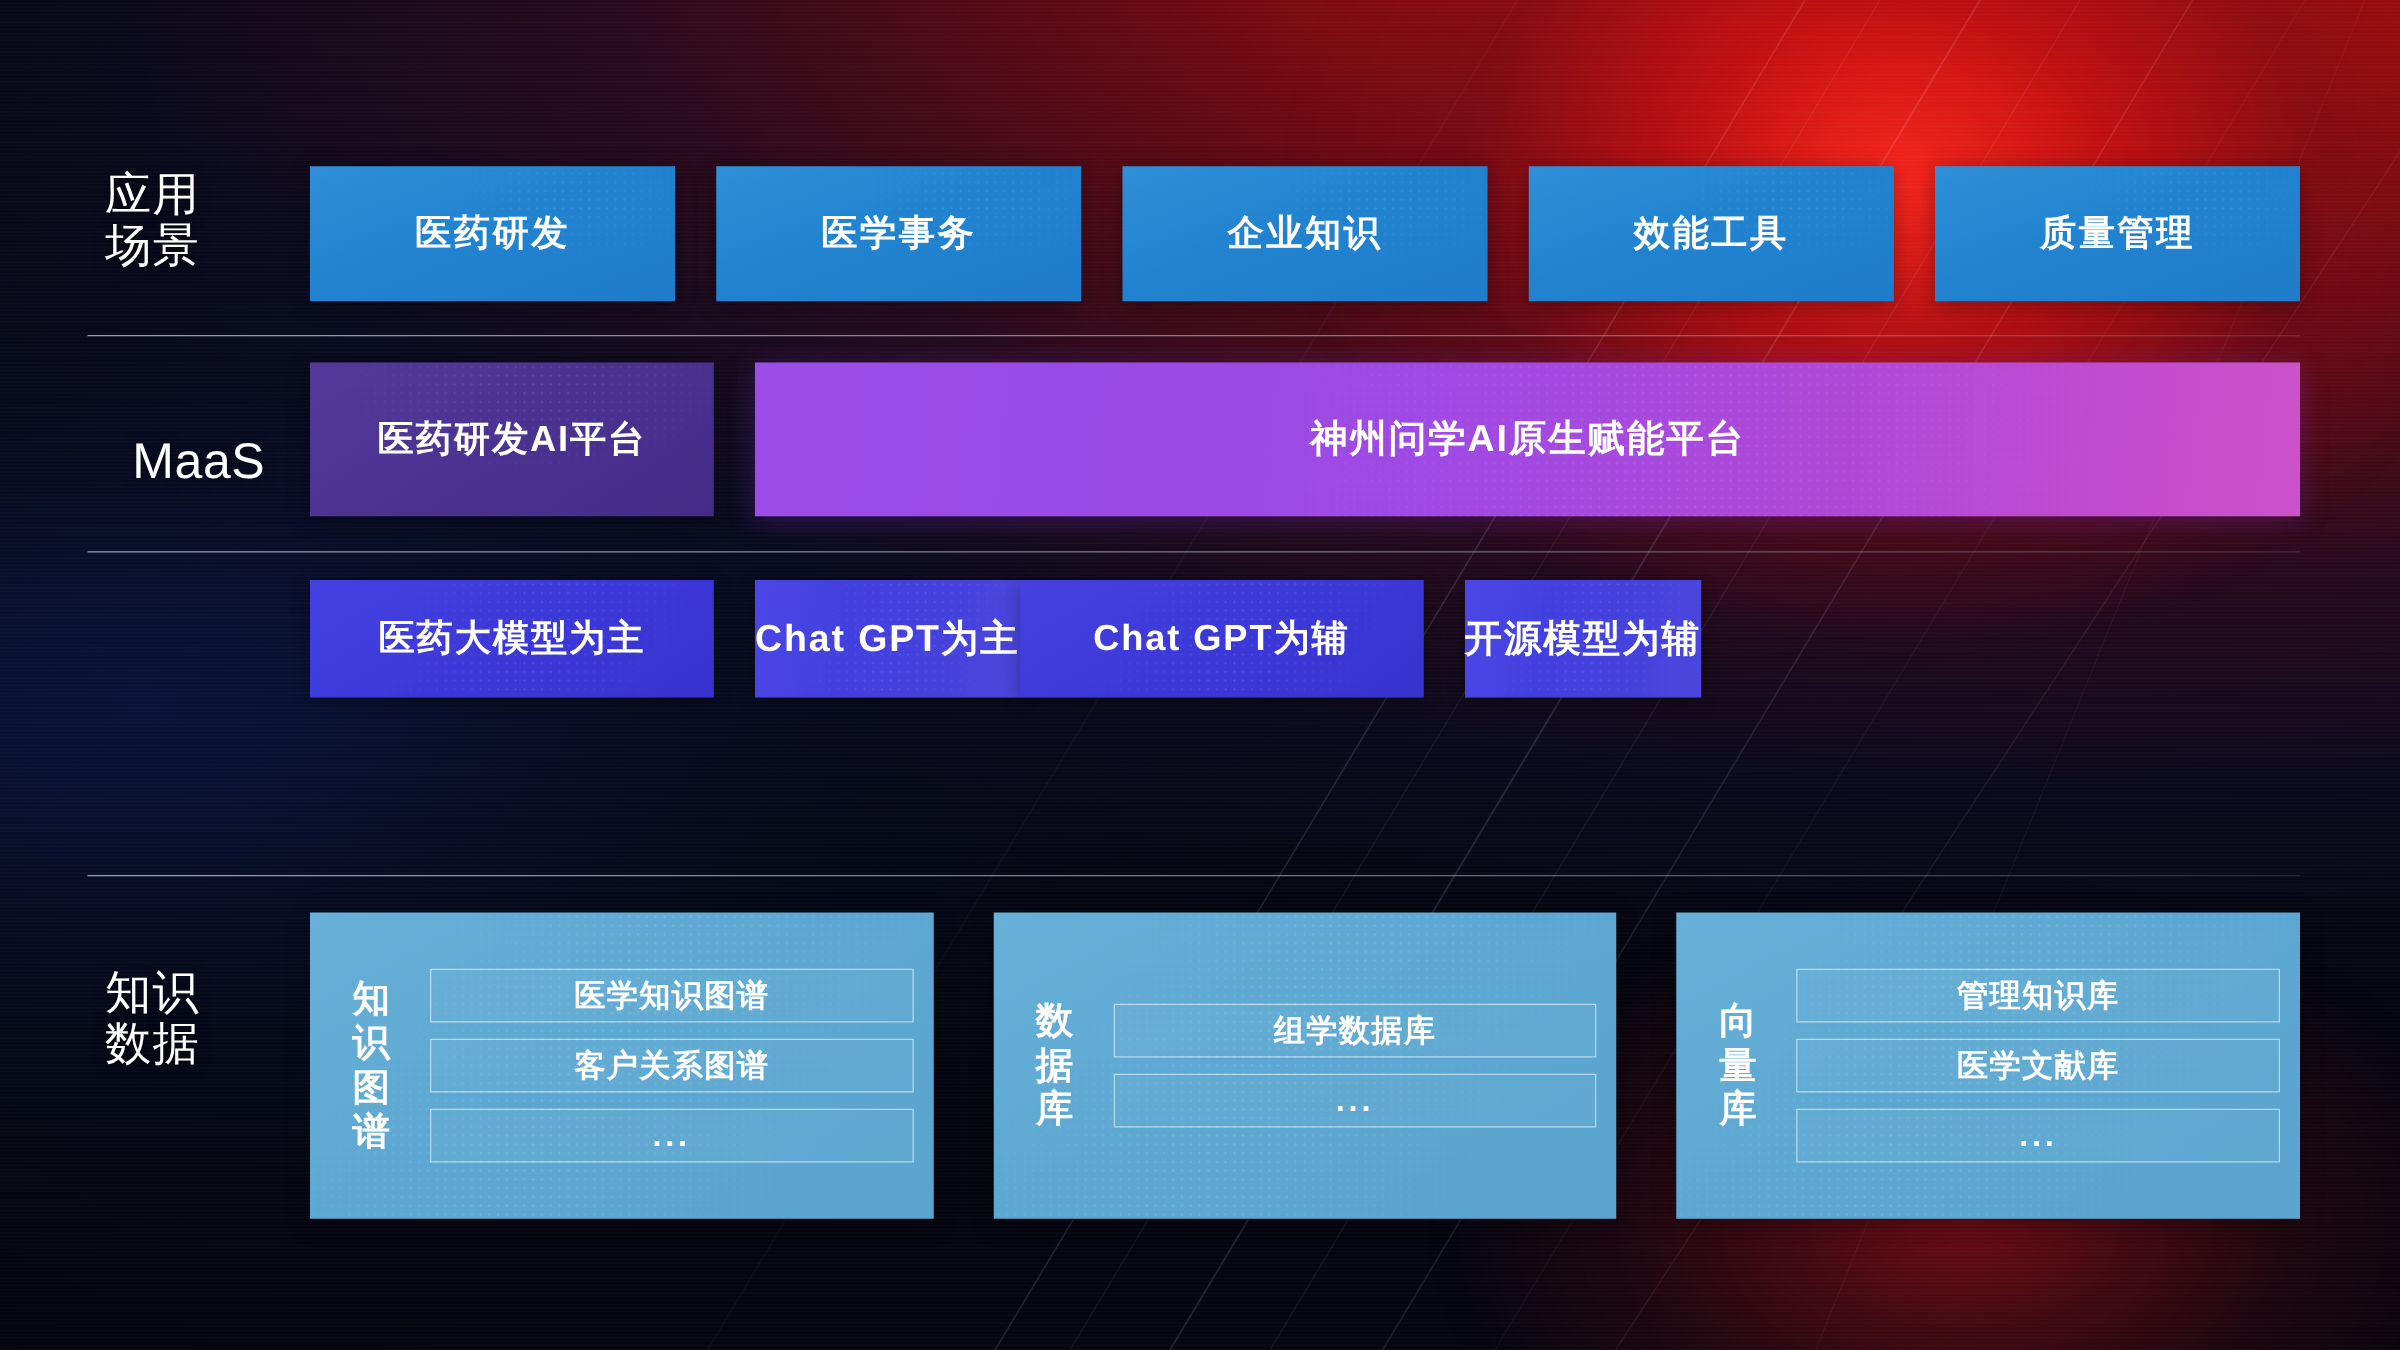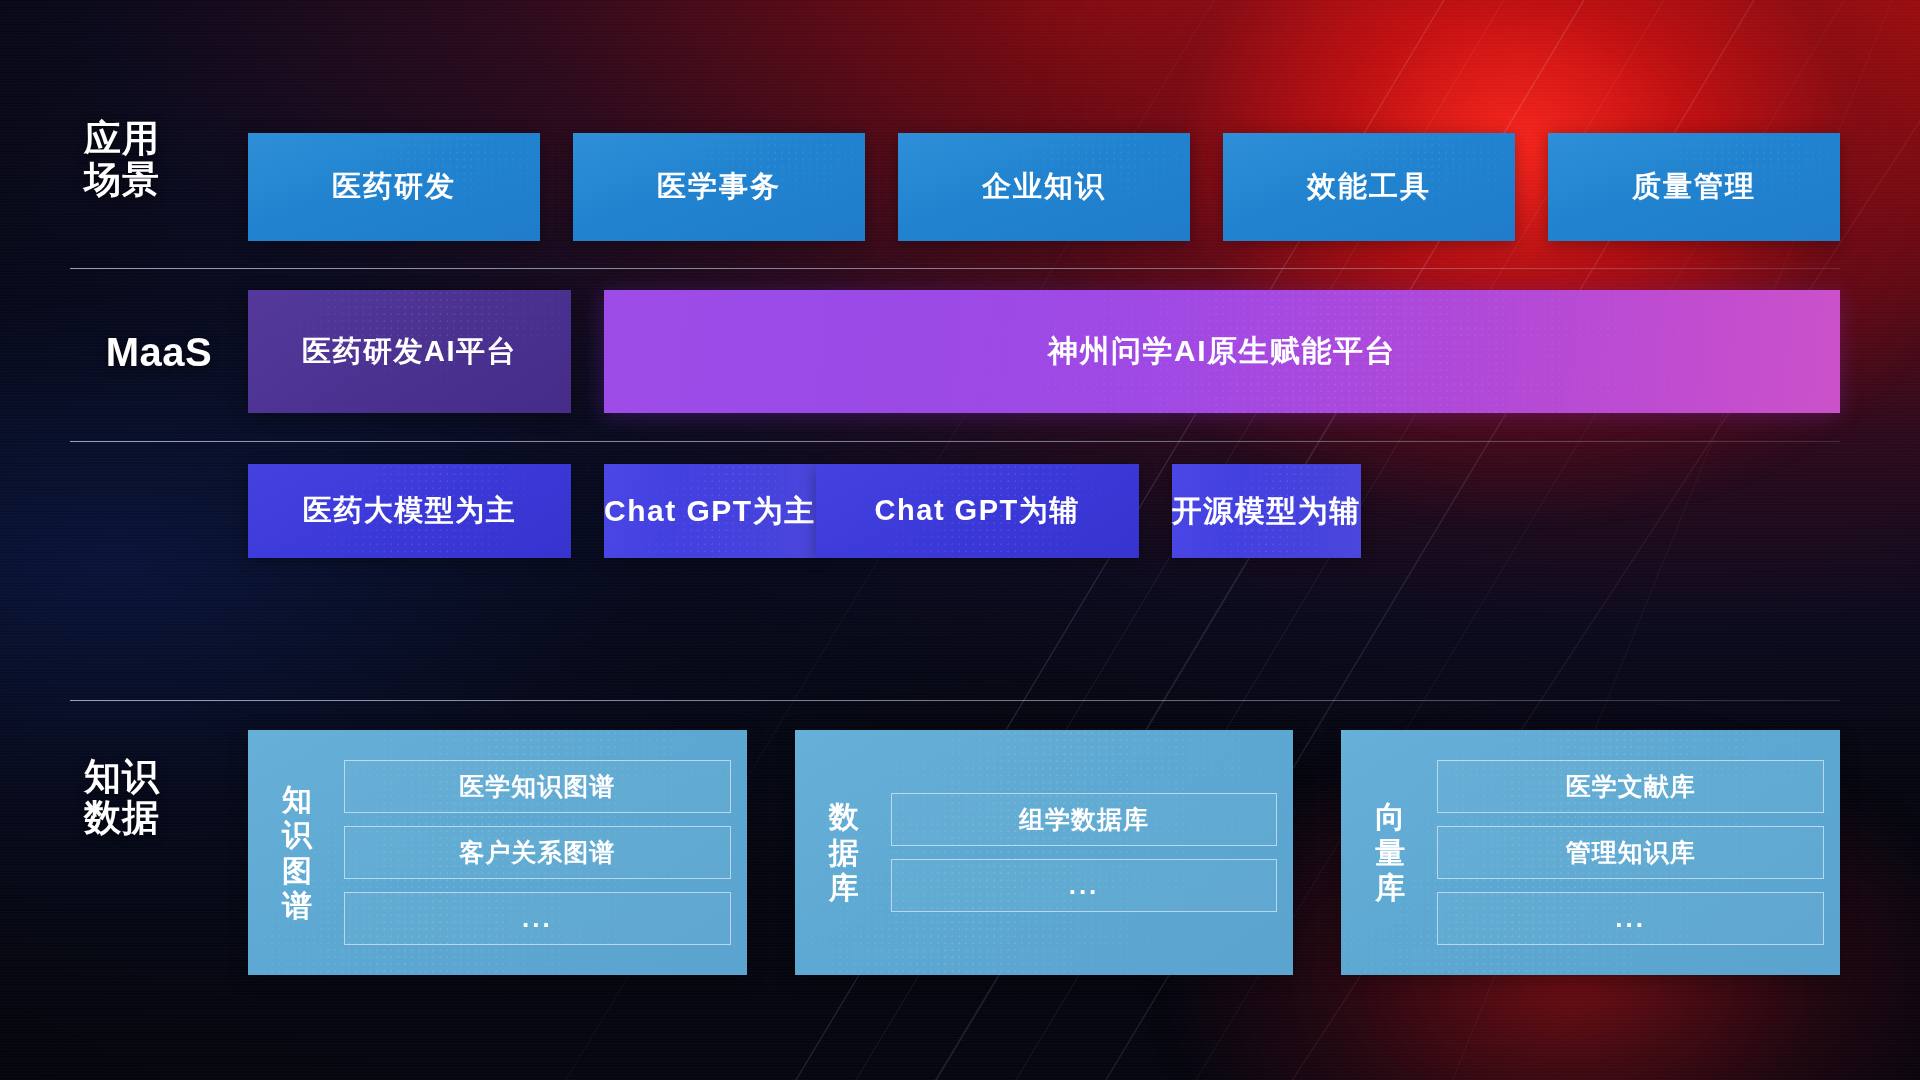--- a/index.html
+++ b/index.html
@@ -62,26 +62,27 @@
   .row {
     position: absolute;
     display: flex;
     align-items: center;
   }
   .row-label {
     position: absolute;
     left: 84px;
     width: 150px;
     color: #ffffff;
-    font-weight: bold;
+    font-weight: normal;
     font-size: 37px;
     line-height: 1.12;
     letter-spacing: 1px;
     text-align: left;
     text-shadow: 0 2px 10px rgba(0,0,0,0.65);
+    margin-top: 17px;
   }
   .row-label.latin { font-size: 40px; letter-spacing: 0.5px; }
 
   .divider {
     position: absolute;
     left: 70px;
     width: 1770px;
     height: 1px;
     background: linear-gradient(90deg, rgba(196,200,222,0.78) 0%, rgba(178,184,210,0.62) 55%, rgba(150,150,180,0.22) 100%);
   }
@@ -233,21 +234,21 @@
   .kn-items {
     flex: 1 1 auto;
     display: flex;
     flex-direction: column;
     justify-content: center;
     gap: 13px;
     padding-left: 18px;
     z-index: 2;
   }
   .kn-item {
-    height: 53px;
+    height: 43px;
     border: 1px solid rgba(255,255,255,0.55);
     display: flex; align-items: center; justify-content: center;
     color: #ffffff;
     font-size: 25px;
     font-weight: bold;
     letter-spacing: 1px;
     background: rgba(255,255,255,0.035);
   }
   .kn-item.ellipsis { font-size: 26px; letter-spacing: 3px; font-weight: bold; }
 </style>
@@ -392,24 +393,24 @@
       </div>
 
       <div class="kn-panel">
         <div class="kn-title">
             <div>向</div>
             <div>量</div>
             <div>库</div>
           </div>
         <div class="kn-items">
           <div class="kn-item">
+            <span>管理知识库</span>
+          </div>
+          <div class="kn-item">
             <span>医学文献库</span>
-          </div>
-          <div class="kn-item">
-            <span>管理知识库</span>
           </div>
           <div class="kn-item ellipsis">
             <span>...</span>
           </div>
         </div>
       </div>
 
     </div>
 
   </div>

